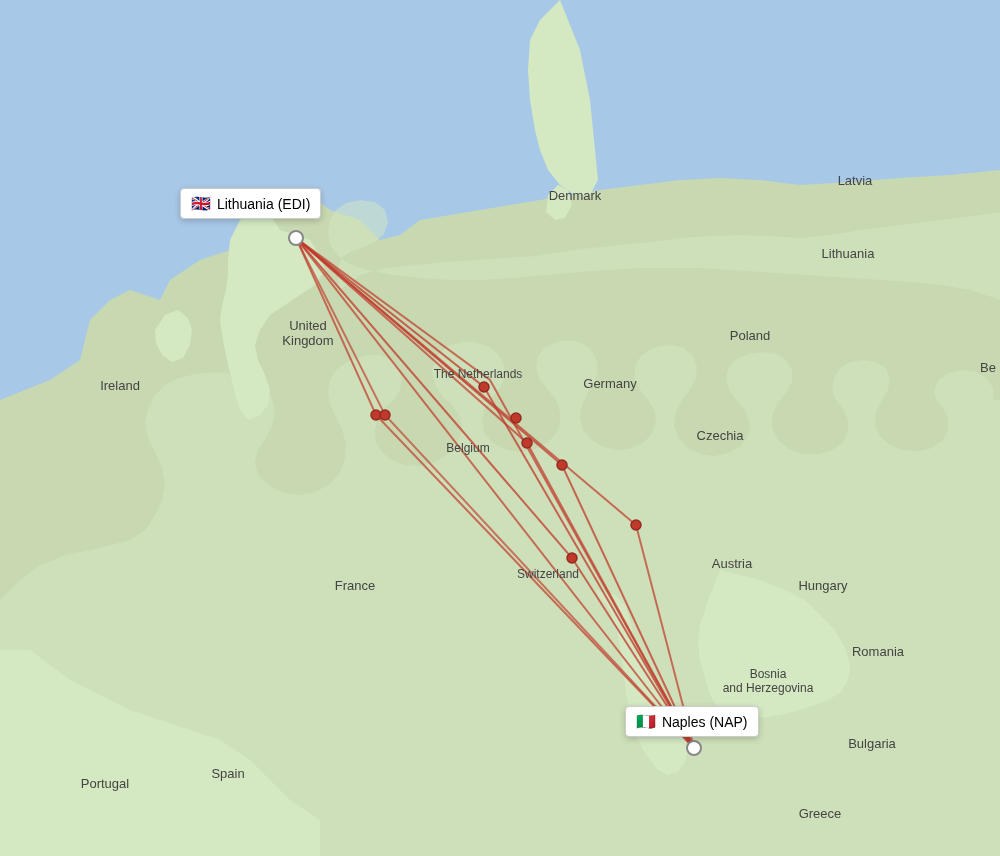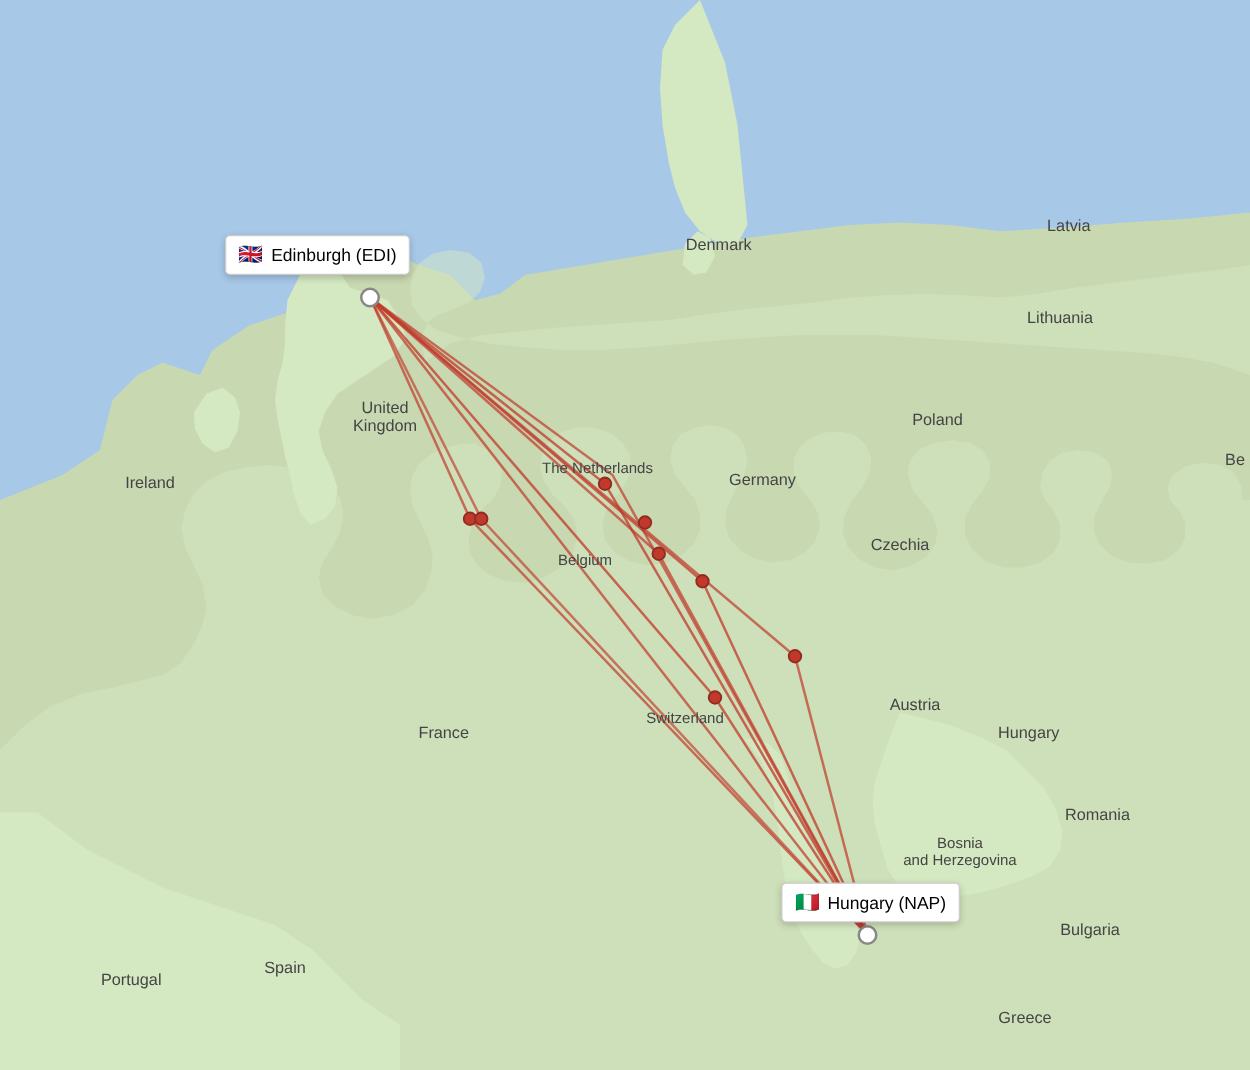--- a/index.html
+++ b/index.html
@@ -123,20 +123,20 @@
 
     <circle cx="572" cy="558" r="5" fill="#c0392b" stroke="#922b21" stroke-width="1.5"></circle>
 
     <circle cx="296" cy="238" r="7" fill="white" stroke="#888" stroke-width="2"></circle>
 
     <circle cx="694" cy="748" r="7" fill="white" stroke="#888" stroke-width="2"></circle>
   </svg>
 
   <div class="airport-label" style="left: 180px; top: 188px;">
     <span style="font-size:16px;">🇬🇧</span>
-    <span>Edinburgh (EDI)</span>
+    <span>Lithuania (EDI)</span>
   </div>
 
   <div class="airport-label" style="left: 625px; top: 706px;">
     <span style="font-size:16px;">🇮🇹</span>
-    <span>Hungary (NAP)</span>
+    <span>Naples (NAP)</span>
   </div>
 </div>
 
 </body></html>

